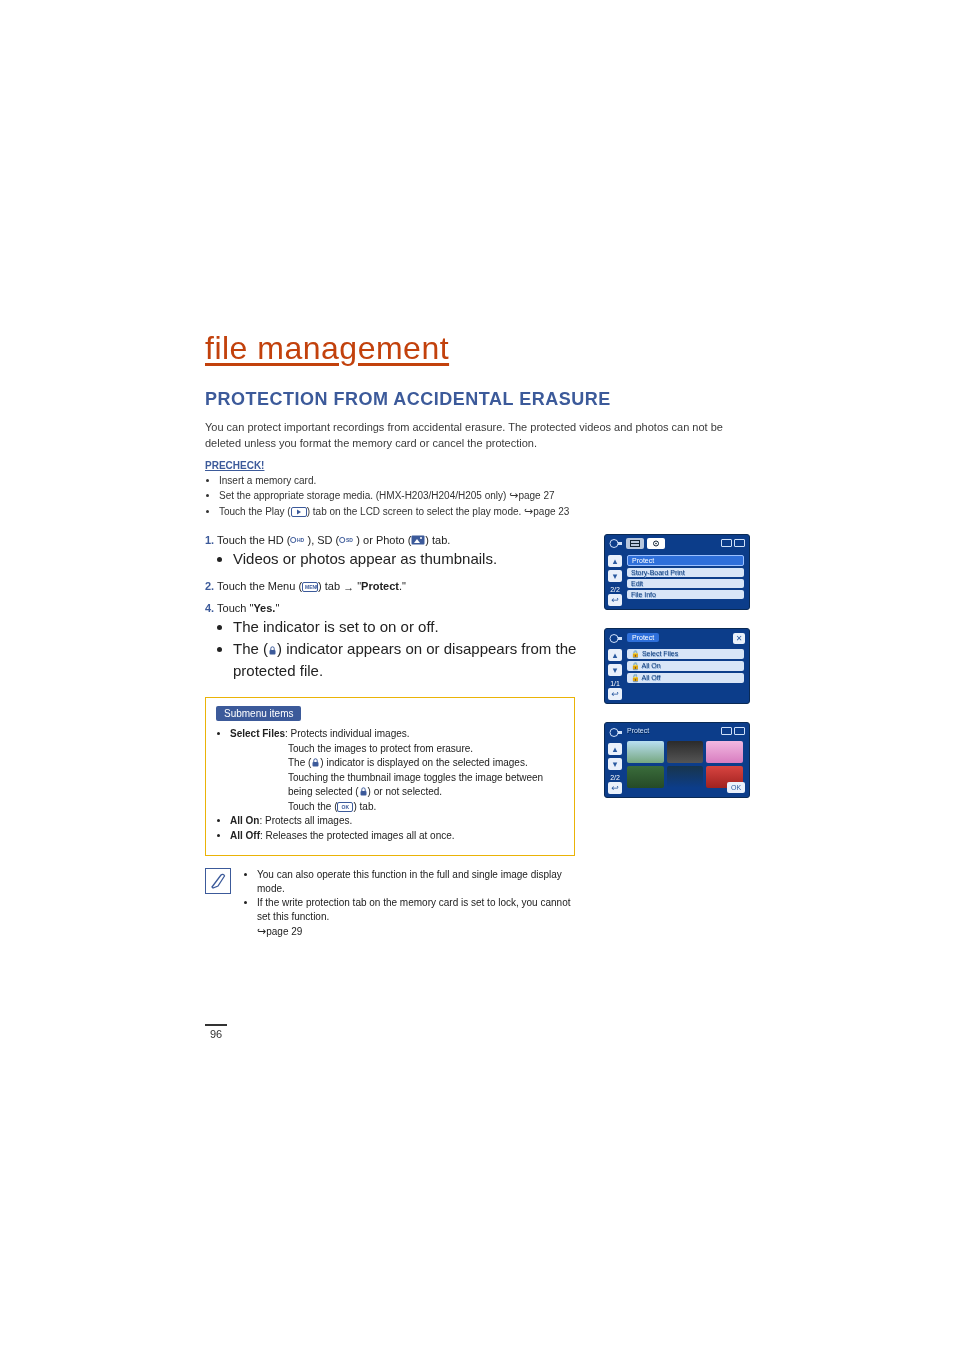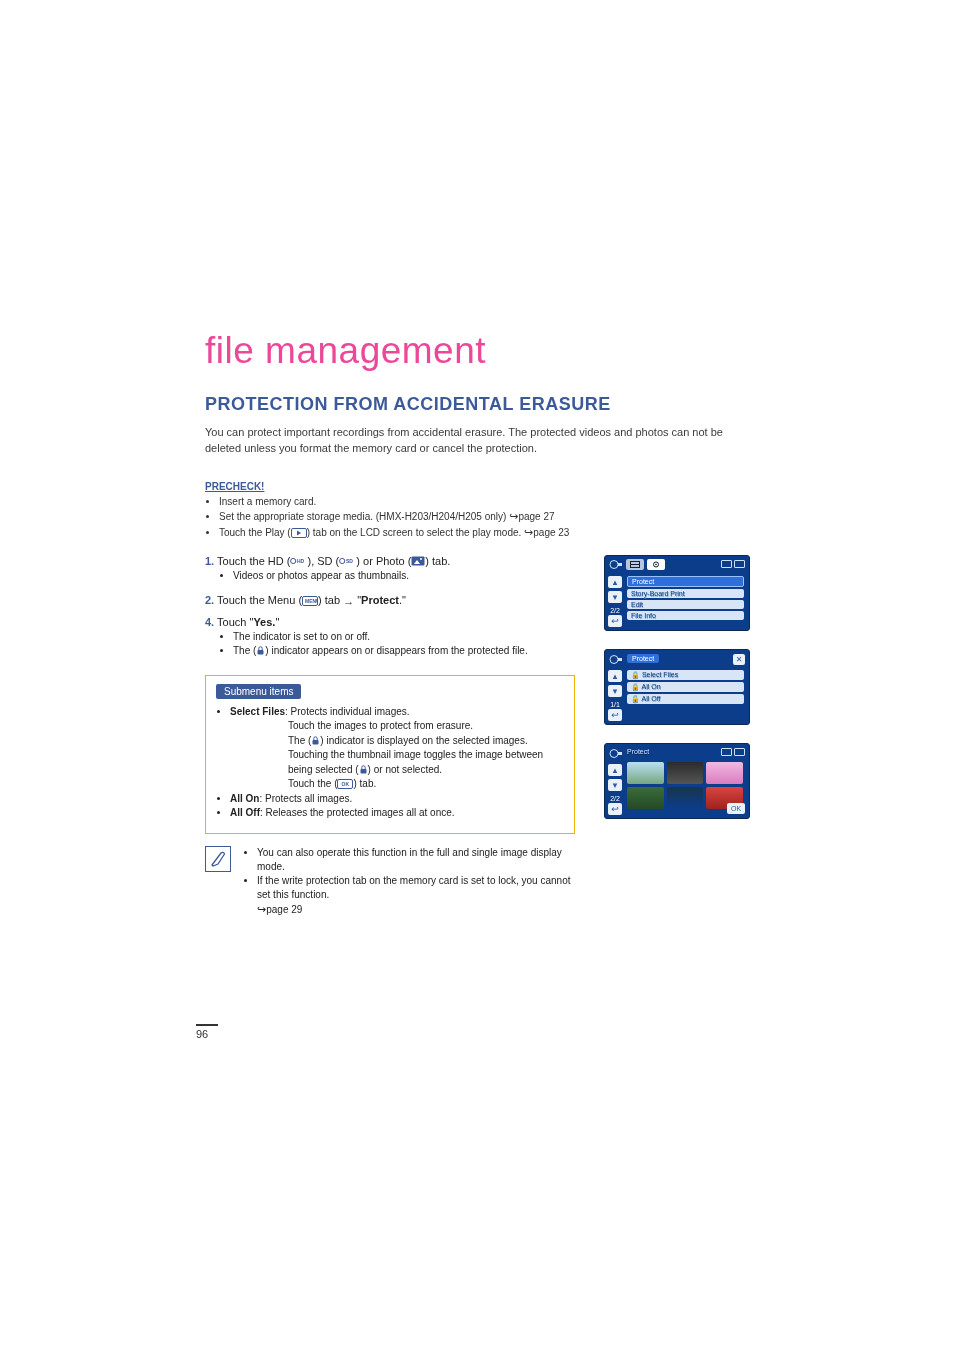--- a/index.html
+++ b/index.html
@@ -9,39 +9,40 @@
     height: 1350px;
     font-family: Arial, Helvetica, sans-serif;
     color: #222;
     position: relative;
   }
   .page {
     padding: 330px 200px 0 205px;
     position: relative;
   }
   .title {
-    font-size: 37px;
+    font-size: 32px;
     font-weight: 300;
-    color: #ec4899;
+    color: #c2410c;
     letter-spacing: 0.5px;
+    text-decoration: underline;
     text-underline-offset: 4px;
     margin-bottom: 22px;
   }
   .section-heading {
     font-size: 18px;
     font-weight: bold;
     color: #3c5a9a;
     letter-spacing: 0.5px;
     margin-bottom: 10px;
   }
   .intro {
     font-size: 11px;
     color: #3b3b3b;
     line-height: 1.45;
-    margin-bottom: 24px;
+    margin-bottom: 8px;
   }
   .precheck {
     font-size: 10px;
     color: #3c5a9a;
     text-decoration: underline;
     font-weight: bold;
     margin-bottom: 3px;
   }
   .prelist {
     list-style: disc;
@@ -58,21 +59,21 @@
   }
   .left-col { flex: 1; }
   .right-col { width: 150px; display:flex; flex-direction:column; gap:18px; align-items:flex-start; }
 
   .steps { font-size: 11px; }
   .step { margin-bottom: 10px; }
   .step-num { font-weight: bold; color: #3c5a9a; }
   .step-sub {
     list-style: disc;
     padding-left: 28px;
-    font-size: 10px;
+    font-size: 15px;
     margin-top: 2px;
   }
   .step-sub li { line-height: 1.45; }
 
   .submenu-box {
     border: 1px solid #eab308;
     padding: 8px 10px 12px;
     margin-top: 16px;
     width: 370px;
     font-size: 10px;
@@ -94,28 +95,28 @@
   .note-icon {
     width: 26px; height: 26px; border: 1px solid #3c5a9a;
     display:flex; align-items:center; justify-content:center; flex-shrink:0;
   }
   .note-icon svg { width:18px; height:18px; }
   .note-list { list-style: disc; padding-left: 14px; font-size: 10px; }
   .note-list li { line-height: 1.4; }
 
   .page-num {
     position: absolute;
-    left: 196px;
+    left: 205px;
     bottom: 310px;
     font-size: 11px;
     color: #333;
     border-top: 2px solid #333;
     padding-top: 2px;
     width: 22px;
-    text-align: left;
+    text-align: center;
   }
   .arrow-right {
     display:inline-block; transform: translateY(1px);
   }
   .hook-arrow {
     display:inline-block;
     font-size: 11px;
   }
   .lock-inline svg { width:9px; height:9px; display:inline; vertical-align:-1px; }
   .mini-icon svg { width:14px; height:10px; display:inline; vertical-align:-1px; }

